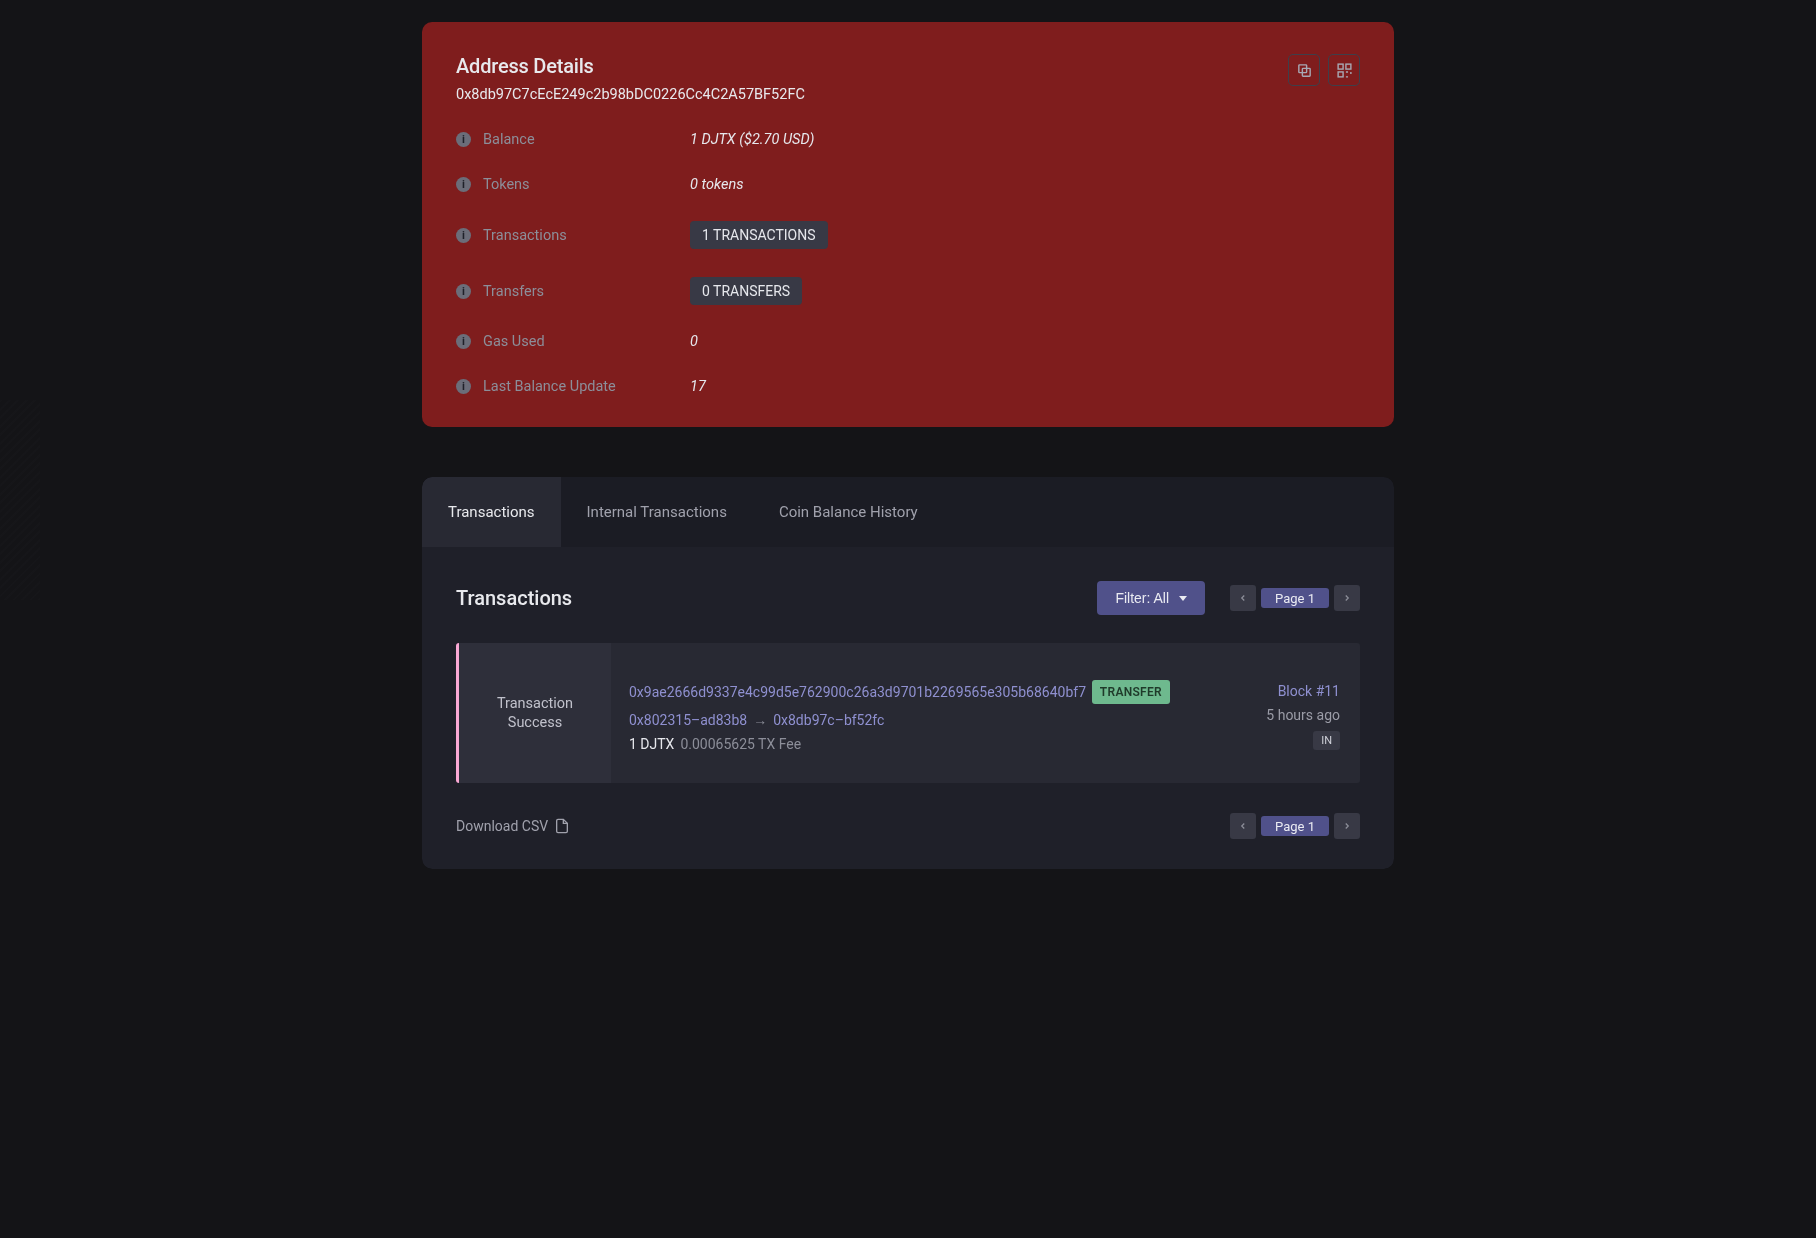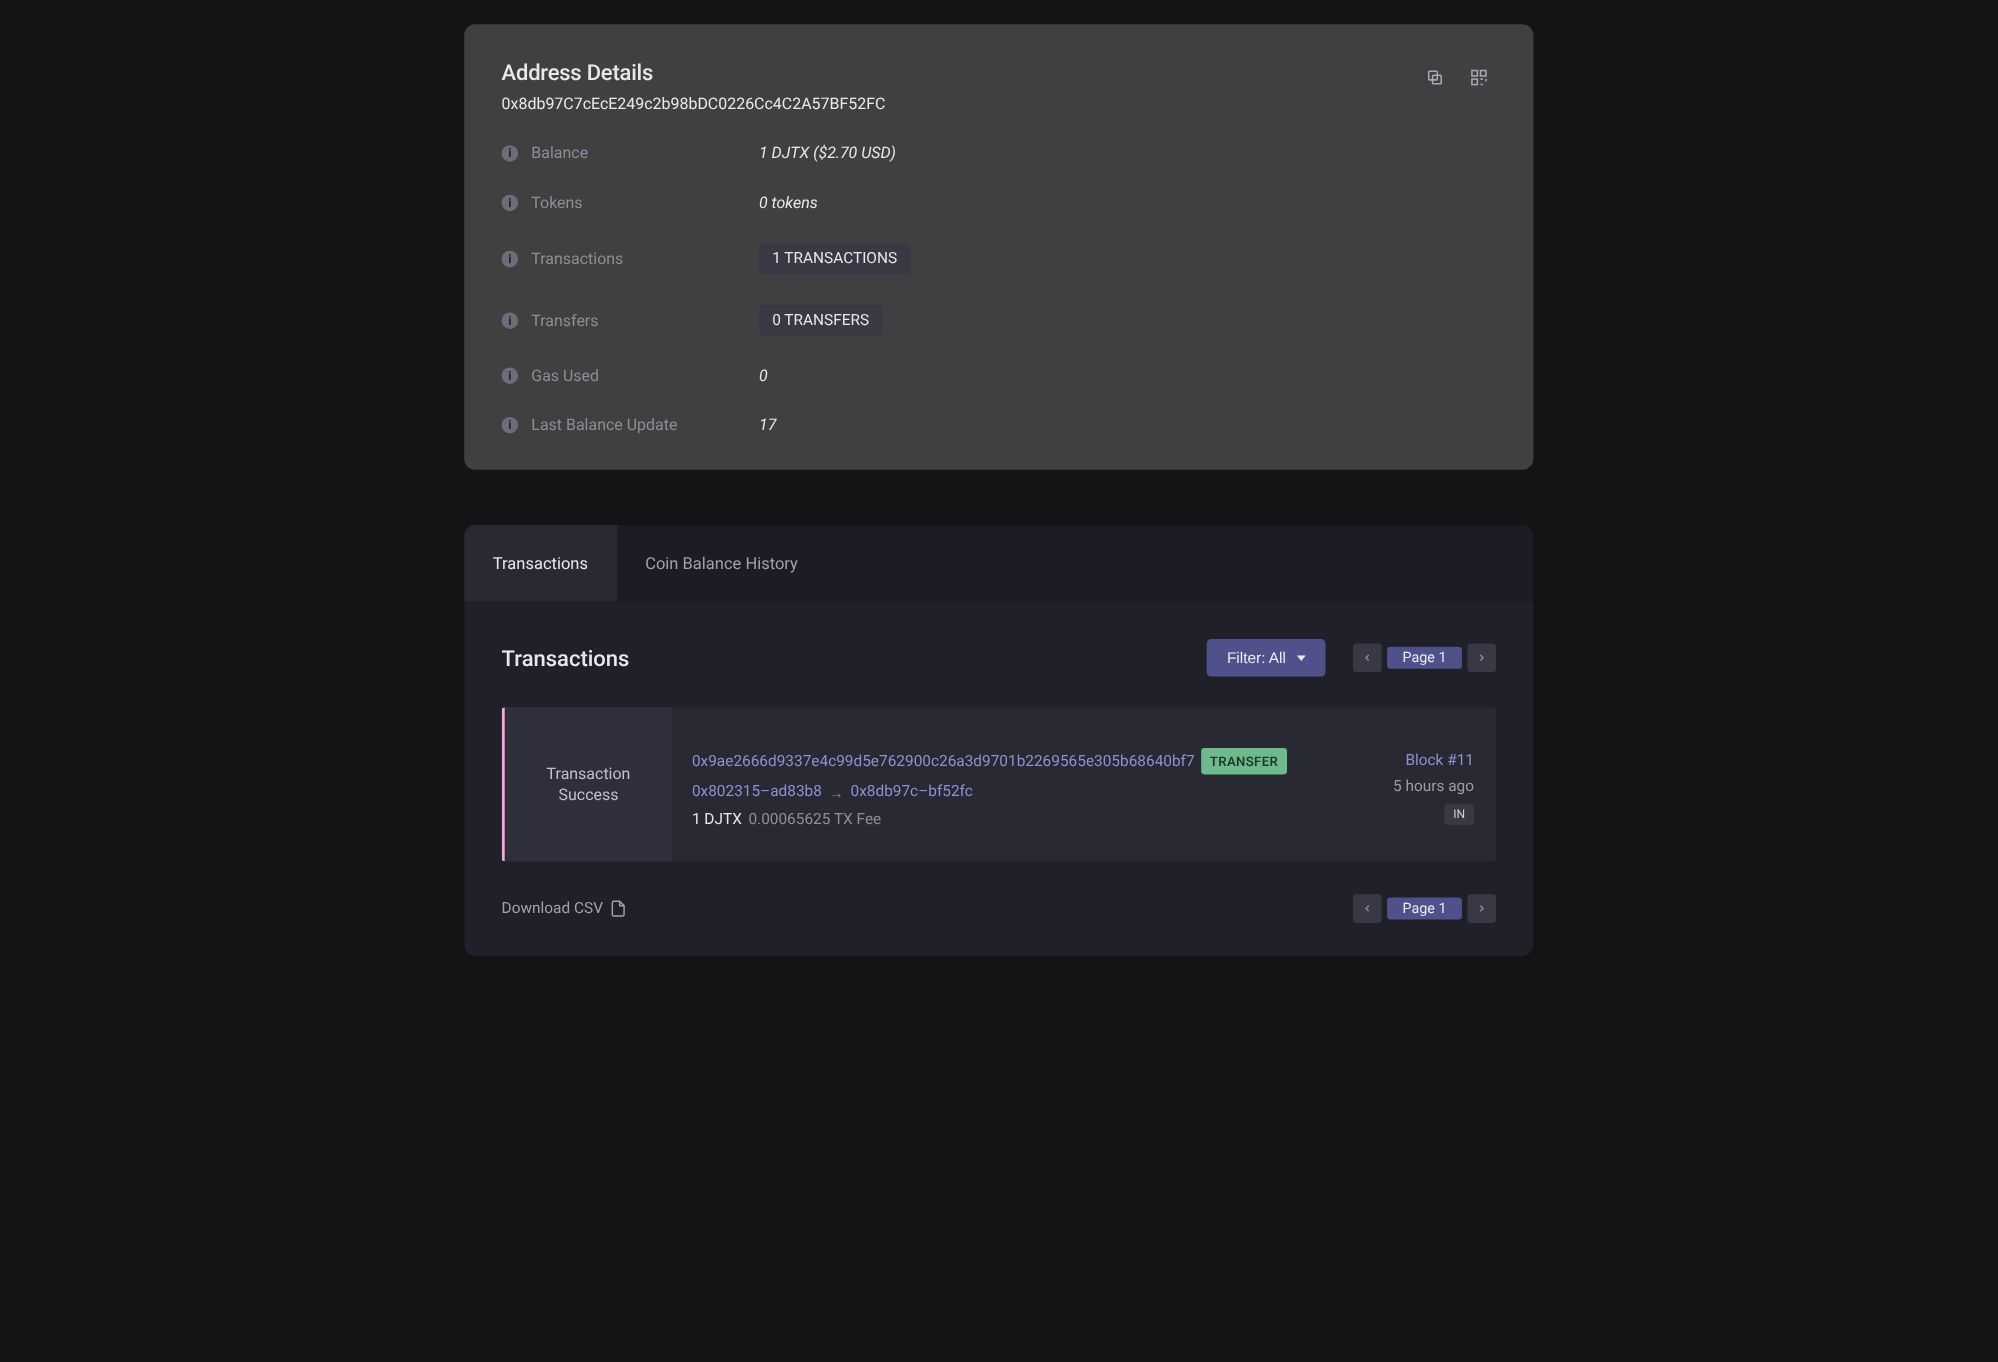--- a/index.html
+++ b/index.html
@@ -17,21 +17,21 @@
     width: 40px; height: 200px;
     background: repeating-linear-gradient(135deg, #1a1a1e 0 2px, transparent 2px 6px);
     opacity: 0.3;
   }
   .container {
     width: 972px;
     margin: 0 auto;
     padding-top: 22px;
   }
   .card {
-    background: #404040;
+    background: #7f1d1d;
     border-radius: 10px;
     padding: 32px 34px 32px 34px;
     position: relative;
   }
   .title-row {
     display: flex;
     justify-content: space-between;
     align-items: flex-start;
   }
   .title {
@@ -312,20 +312,21 @@
           <span class="dl-label">Last Balance Update</span>
         </div>
         <span class="dl-value">17</span>
       </div>
     </div>
   </div>
 
   <div class="card2">
     <div class="tabs">
       <div class="tab active">Transactions</div>
+      <div class="tab">Internal Transactions</div>
       <div class="tab">Coin Balance History</div>
     </div>
 
     <div class="txs-card">
       <div class="txs-header">
         <div class="txs-title">Transactions</div>
         <div class="txs-controls">
           <button class="filter-btn">
             <span>Filter: All</span>
             <span class="caret"></span>

